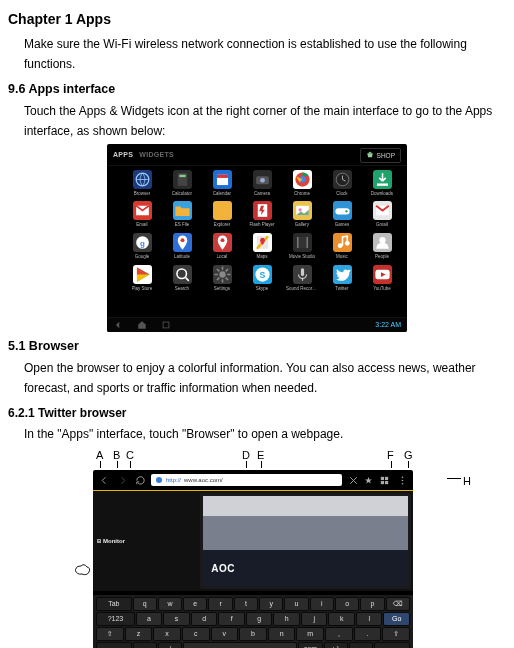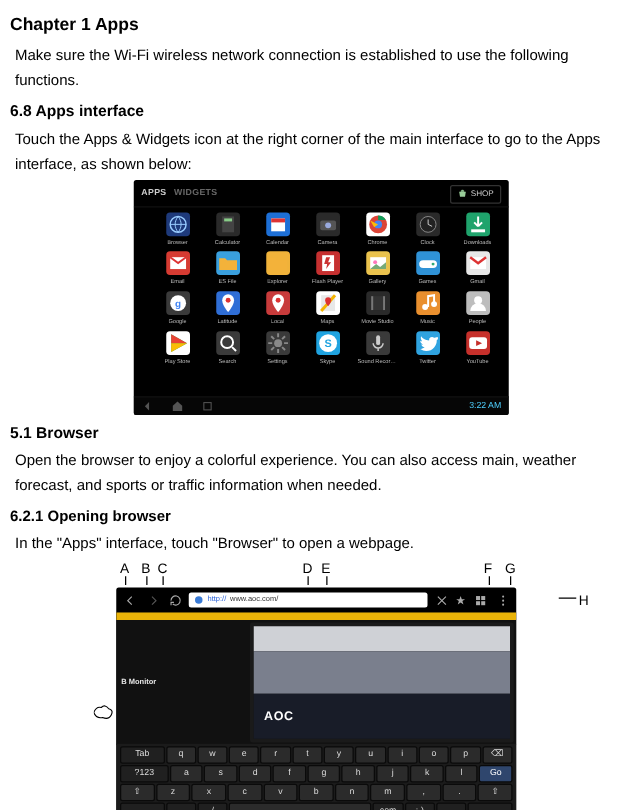--- a/index.html
+++ b/index.html
@@ -8,21 +8,21 @@
     color: #000;
     width: 514px;
     margin: 0;
     padding: 6px 8px 4px 8px;
     box-sizing: border-box;
     line-height: 1.7;
   }
   .chapter-title { font-size: 14px; font-weight: bold; margin: 2px 0 2px 0; }
   .section-title { font-size: 12.5px; font-weight: bold; margin: 4px 0 1px 0; }
   .sub-title { font-size: 12px; font-weight: bold; margin: 4px 0 1px 0; }
-  p { margin: 0 0 2px 4px; }
+  p { margin: 0 0 2px 16px; }
 
   
   .apps-wrap { width: 300px; margin: 2px auto 2px auto; }
   .apps-shot {
     background: #000;
     height: 188px;
     position: relative;
     overflow: hidden;
     border-radius: 2px;
   }
@@ -79,21 +79,21 @@
   .bs-top { display:flex; align-items:center; gap:4px; padding:3px 4px; }
   .bs-btn { width:14px; height:14px; display:flex; align-items:center; justify-content:center;}
   .bs-btn svg{ width:11px; height:11px; fill:#aaa;}
   .url-bar { flex:1; background:#fff; height:12px; border-radius:2px; display:flex; align-items:center; padding:0 4px; gap:3px;}
   .url-bar .http { font-size:6px; color:#2a62d8;}
   .url-bar .u { font-size:6px; color:#333;}
   .star { width:9px; height:9px; }
   .browser-body {
     height: 100px;
     position:relative;
-    border-top:6px solid #eab308;
+    border-top:1px solid #eab308;
     background:#111;
   }
   .monitor-img {
     position:absolute; right:2px; top:2px; bottom:2px; width:64%;
     border:3px solid #1a1a1a; border-radius:2px;
     display:flex; flex-direction:column;
   }
   .monitor-top { flex:1; display:flex; flex-direction:column;}
   .monitor-top .bar1{height:22%; background:#cfd1d6;}
   .monitor-top .bar2{height:38%; background:#7a7f8d;}
@@ -127,21 +127,21 @@
   .nav-bar2 { position:absolute; bottom:0; left:0; right:0; height:12px; background:#050505; display:flex; align-items:center; justify-content:space-between; padding:0 5px;}
   .time2 { color:#4fd0ff; font-size:7px;}
 
 </style>
 </head>
 <body>
 
 <div class="chapter-title">Chapter 1 Apps</div>
 <p>Make sure the Wi-Fi wireless network connection is established to use the following functions.</p>
 
-<div class="section-title">6.8 Apps interface</div>
+<div class="section-title">9.6 Apps interface</div>
 <p>Touch the Apps &amp; Widgets icon at the right corner of the main interface to go to the Apps interface, as shown below:</p>
 
 <div class="apps-wrap">
   <div class="apps-shot">
     <div class="apps-top">
       <div class="tabs-left">
         <span>APPS</span>
         <span style="opacity:.5">WIDGETS</span>
       </div>
       <div class="shop-btn">
@@ -365,23 +365,23 @@
         <svg class="nav-btn" viewBox="0 0 24 24">
             <rect x="5" y="5" width="14" height="14" fill="none" stroke="#888" stroke-width="2"></rect>
           </svg>
       </div>
       <span class="time">3:22 AM</span>
     </div>
   </div>
 </div>
 
 <div class="section-title">5.1 Browser</div>
-<p>Open the browser to enjoy a colorful experience. You can also access main, weather forecast, and sports or traffic information when needed.</p>
-
-<div class="sub-title">6.2.1 Opening browser</div>
+<p>Open the browser to enjoy a colorful information. You can also access news, weather forecast, and sports or traffic information when needed.</p>
+
+<div class="sub-title">6.2.1 Twitter browser</div>
 <p>In the "Apps" interface, touch "Browser" to open a webpage.</p>
 
 <div class="browser-outer">
   <div class="callout-row">
     <span class="call-lbl" style="left:27px">A</span>
     <span class="call-lbl" style="left:44px">B</span>
     <span class="call-lbl" style="left:57px">C</span>
     <span class="call-lbl" style="left:173px">D</span>
     <span class="call-lbl" style="left:188px">E</span>
     <span class="call-lbl" style="left:318px">F</span>

